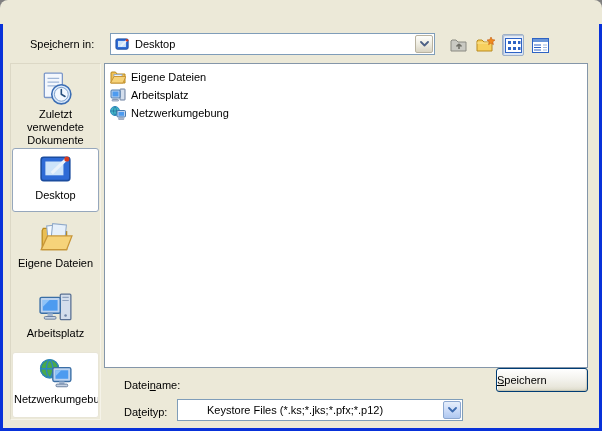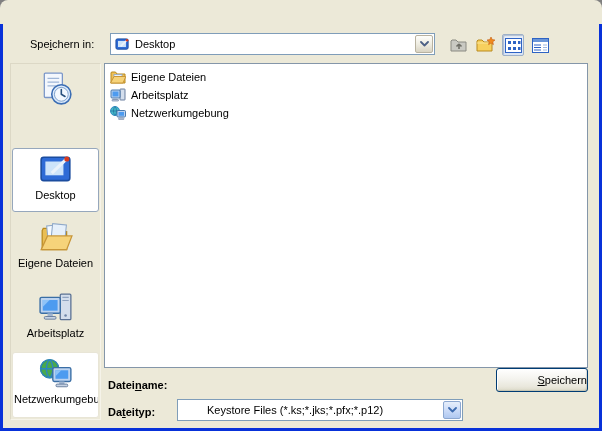--- a/index.html
+++ b/index.html
@@ -86,36 +86,36 @@
 
   
   .filelist {
     position:absolute; left:104px; top:63px; width:484px; height:305px;
     background:#fff; border:1px solid #8496A9;
   }
   .file-row { display:flex; align-items:center; height:17px; margin:1px 0 0 5px; }
   .file-row .icon16 { width:16px; height:16px; margin-right:5px; }
 
   
-  .fld-label { position:absolute; left:108px;font-weight:bold; }
+  .fld-label { position:absolute; left:124px; }
   .txt-input {
     position:absolute; left:177px; width:286px; height:21px;
     border:1px solid #7F9DB9; background:#fff; padding:0 4px;
     font-family:"Liberation Sans","DejaVu Sans",sans-serif; font-size:11px; cursor:text;
   }
   .combo-bottom { left:177px; top:399px; width:286px; height:22px;padding-left:24px; }
   .combo-text { padding-left:5px; }
 
   .xp-btn {
     position:absolute; left:496px; width:92px; height:24px;
     border:1px solid #003C74; border-radius:3px;
     background:linear-gradient(180deg,#FFFFFF 0%,#F4F3EE 45%,#E9E7DC 80%,#DCDAC8 100%);
     box-shadow:inset -1px -1px 1px rgba(120,120,100,.25), inset 1px 1px 0 #fff;
     font-family:"Liberation Sans","DejaVu Sans",sans-serif; font-size:11px;
-    display:flex; align-items:center; justify-content:flex-end;padding-left:22px;
+    display:flex; align-items:center; justify-content:flex-start;
   }
 </style>
 </head>
 <body>
 
 <div class="dialog">
 
   <div class="edge edge-left"></div>
   <div class="edge edge-right"></div>
   <div class="edge edge-bottom"></div>
@@ -176,20 +176,21 @@
   <div class="sidebar">
 
     <div class="side-item" style="top:3px; height:80px;">
       <svg class="icon32" viewBox="0 0 32 32">
         <rect x="5" y="1" width="17" height="23" rx="1" fill="#F3F7FD" stroke="#7A96C8" stroke-width="1.2"></rect>
         <path d="M8 6 L19 6 M8 9.5 L19 9.5 M8 13 L16 13" stroke="#9FB6D8" stroke-width="1.2"></path>
         <circle cx="21" cy="21" r="9" fill="#DCEAFB" stroke="#3C6EB4" stroke-width="1.5"></circle>
         <circle cx="21" cy="21" r="6.5" fill="#F3F8FE" stroke="#6D93C4" stroke-width="0.8"></circle>
         <path d="M21 21 L21 16.5 M21 21 L24.5 23" stroke="#29517E" stroke-width="1.5" stroke-linecap="round"></path>
       </svg>
+      <div class="lbl">Zuletzt verwendete Dokumente</div>
     </div>
 
     <div class="side-item selected" style="top:84px; height:64px;">
       <svg class="icon32" viewBox="0 0 32 32">
         <rect x="2" y="4" width="27" height="22" rx="2.5" fill="#2E6BD6" stroke="#1B4C9E" stroke-width="1.5"></rect>
         <rect x="6" y="8" width="17" height="13" fill="#CDE4FA"></rect>
         <path d="M12 19 L26 5.5" stroke="#EAF2FB" stroke-width="3"></path>
         <circle cx="26.2" cy="5.6" r="2.4" fill="#D63A1E"></circle>
       </svg>
       <div class="lbl">Desktop</div>

